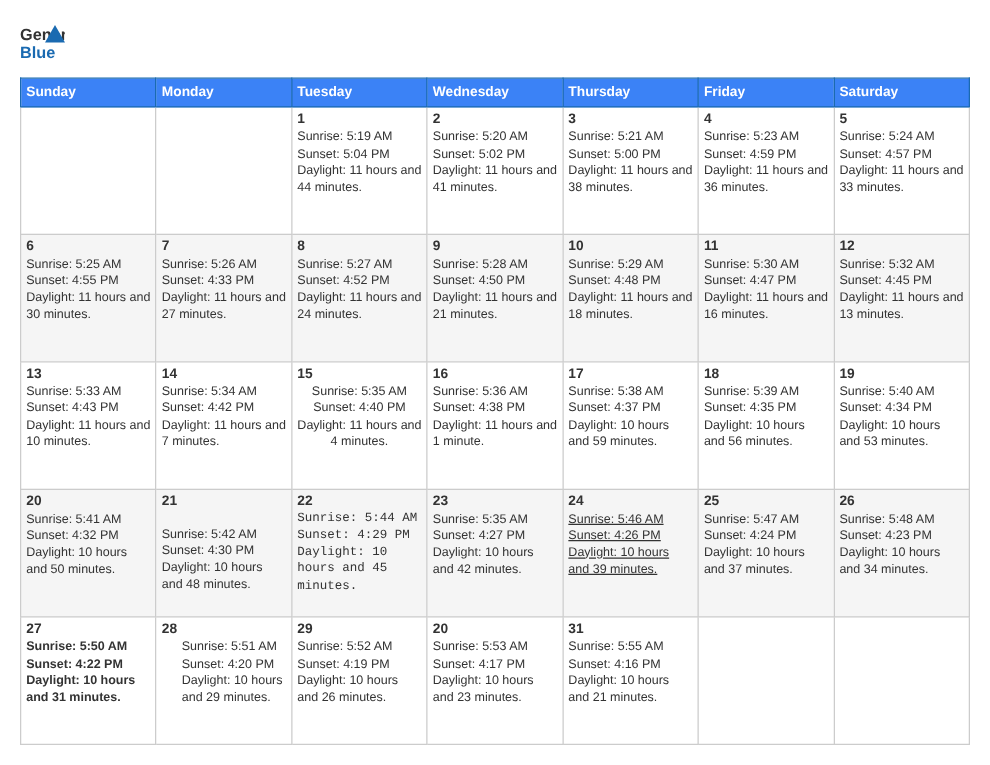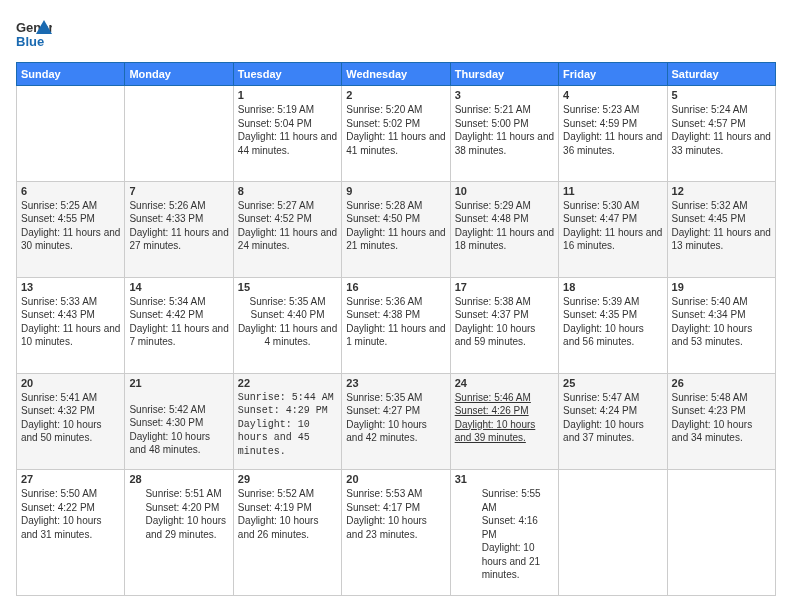--- a/index.html
+++ b/index.html
@@ -274,21 +274,21 @@
           <td>
             <span class="day-num">26</span>
             <div class="day-info" style="white-space: pre-line;">Sunrise: 5:48 AM
 Sunset: 4:23 PM
 Daylight: 10 hours and 34 minutes.</div>
           </td>
         </tr>
         <tr>
           <td>
             <span class="day-num">27</span>
-            <div class="day-info" style="white-space: pre-line;">Sunrise: 5:50 AM
+            <div class="day-info" style="white-space: pre-line; font-weight: bold;">Sunrise: 5:50 AM
 Sunset: 4:22 PM
 Daylight: 10 hours and 31 minutes.</div>
           </td>
           <td>
             <span class="day-num">28</span>
             <div class="day-info" style="white-space: pre-line; margin-left: 16px;">Sunrise: 5:51 AM
 Sunset: 4:20 PM
 Daylight: 10 hours and 29 minutes.</div>
           </td>
           <td>
@@ -298,21 +298,21 @@
 Daylight: 10 hours and 26 minutes.</div>
           </td>
           <td>
             <span class="day-num">20</span>
             <div class="day-info" style="white-space: pre-line;">Sunrise: 5:53 AM
 Sunset: 4:17 PM
 Daylight: 10 hours and 23 minutes.</div>
           </td>
           <td>
             <span class="day-num">31</span>
-            <div class="day-info" style="white-space: pre-line; margin-left: 27px;">Sunrise: 5:55 AM
+            <div class="day-info" style="white-space: pre-line;">Sunrise: 5:55 AM
 Sunset: 4:16 PM
 Daylight: 10 hours and 21 minutes.</div>
           </td>
           <td class="empty"></td>
           <td class="empty"></td>
         </tr>
       </tbody>
   </table>
 </div>
 

